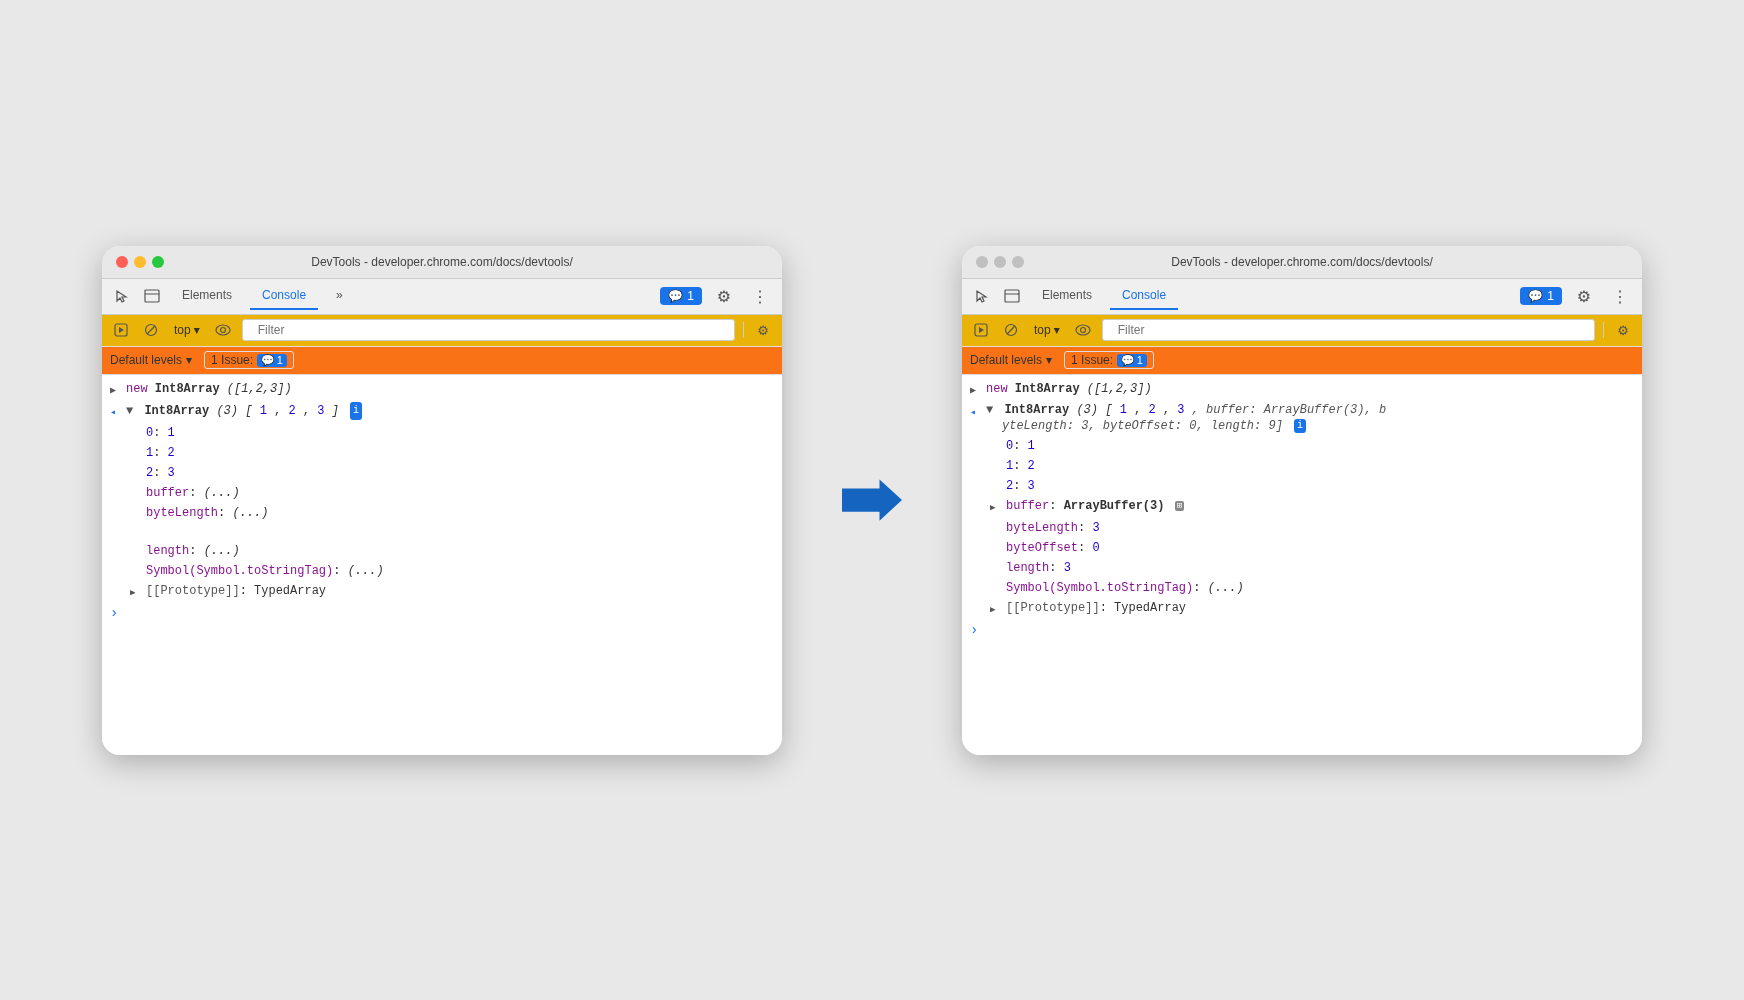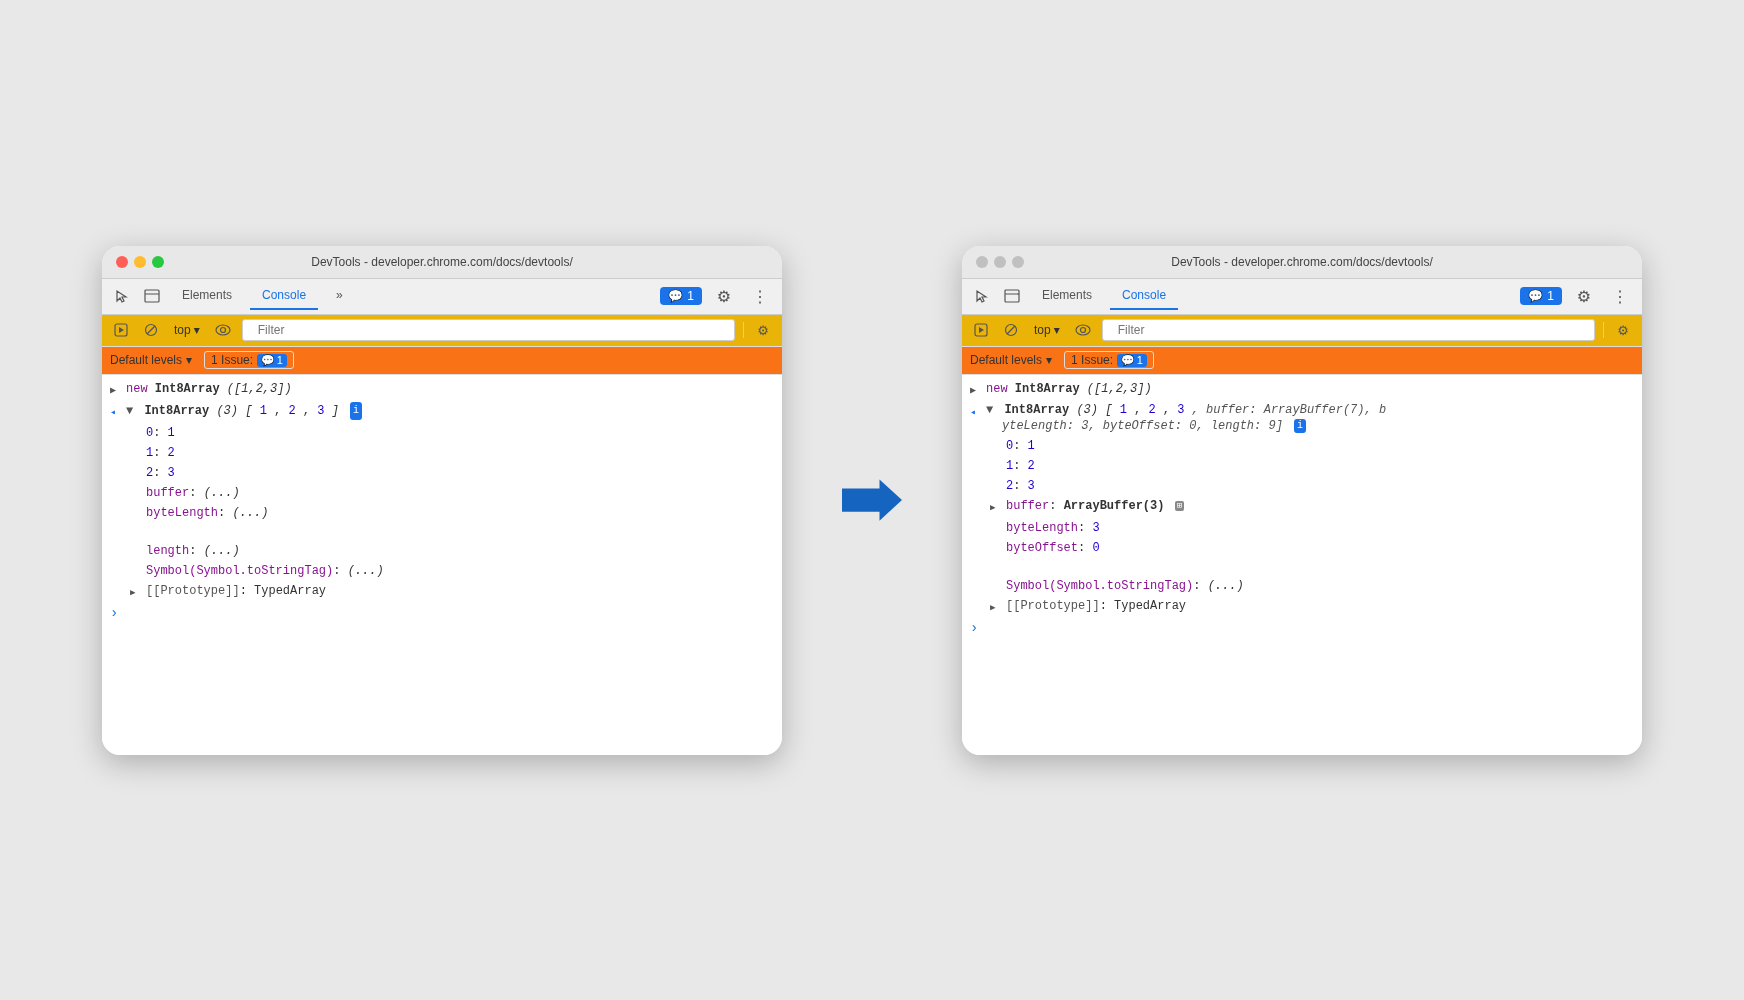--- a/index.html
+++ b/index.html
@@ -586,21 +586,21 @@
       <div class="line-arrow" style="color:#1a73e8;">◂</div>
       <div class="line-content" style="white-space: normal; line-height:1.4;">
         <span style="margin-right:4px; color:#555;">▼</span>
         <span class="kw-class">Int8Array</span>
         <span class="kw-bracket">(3) [</span>
         <span class="kw-num">1</span>
         <span>, </span>
         <span class="kw-num">2</span>
         <span>, </span>
         <span class="kw-num">3</span>
-        <span style="font-style:italic; color:#555;">, buffer: ArrayBuffer(7), b</span>
+        <span style="font-style:italic; color:#555;">, buffer: ArrayBuffer(3), b</span>
         <br>
         <span style="padding-left:16px; font-style:italic; color:#555;">yteLength: 3, byteOffset: 0, length: 9]</span>
         <span class="kw-info">i</span>
       </div>
     </div>
 
     <div class="console-line indent1">
       <div class="line-arrow"></div>
       <div class="line-content">
         <span class="kw-num">0</span><span>: </span><span class="kw-num">1</span>
@@ -639,20 +639,23 @@
 
     <div class="console-line indent1">
       <div class="line-arrow"></div>
       <div class="line-content">
         <span class="kw-prop">byteOffset</span><span>: </span><span class="kw-num">0</span>
       </div>
     </div>
 
     <div class="console-line indent1">
       <div class="line-arrow"></div>
+      <div class="line-content">
+        <span class="kw-prop">length</span><span>: </span><span class="kw-num">3</span>
+      </div>
     </div>
 
     <div class="console-line indent1">
       <div class="line-arrow"></div>
       <div class="line-content">
         <span class="kw-prop">Symbol(Symbol.toStringTag)</span><span>: </span><span class="kw-expanded">(...)</span>
       </div>
     </div>
 
     <div class="console-line indent1">

